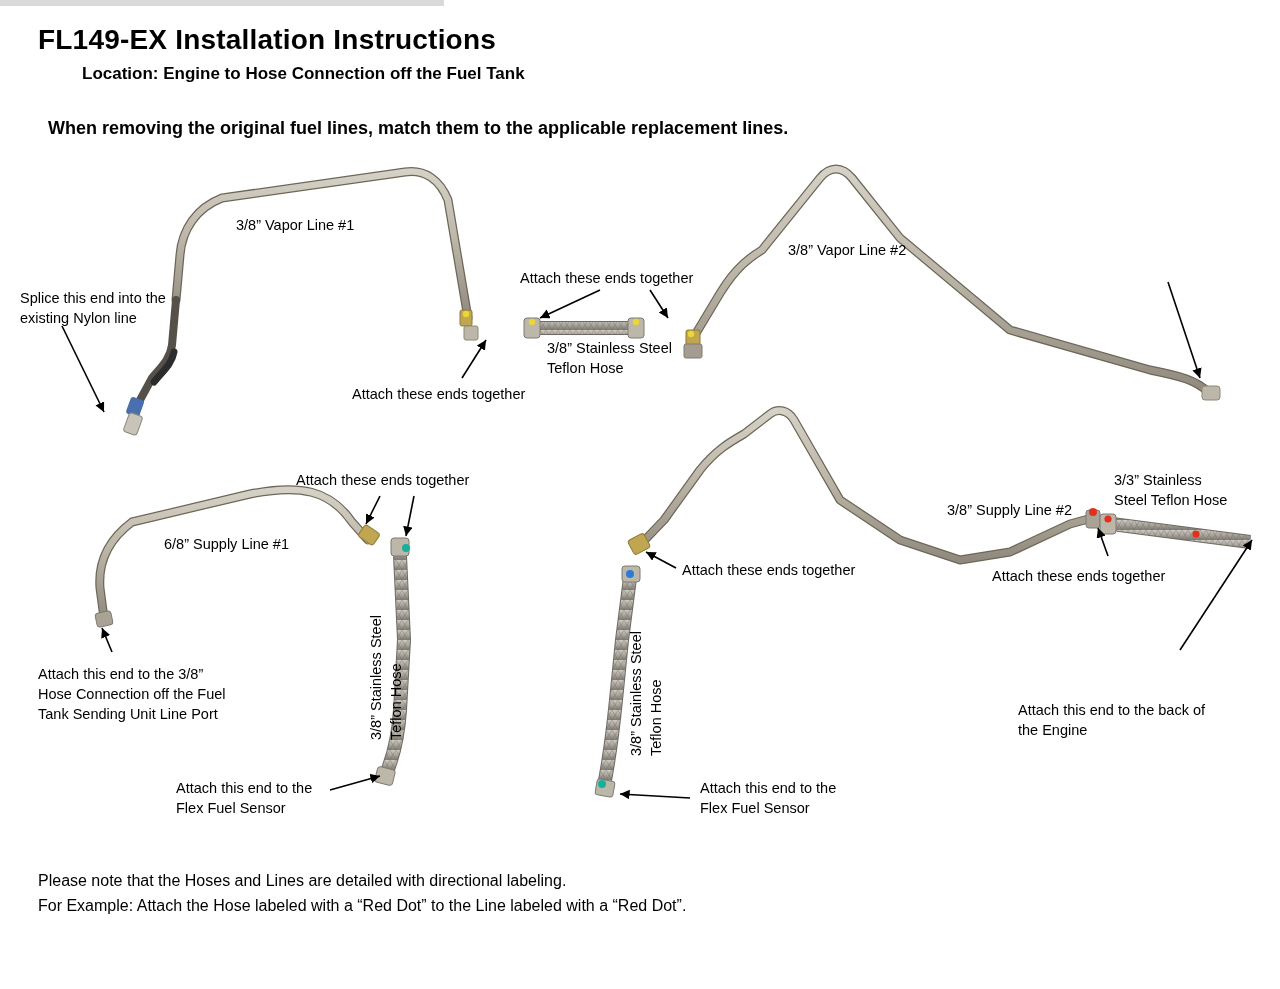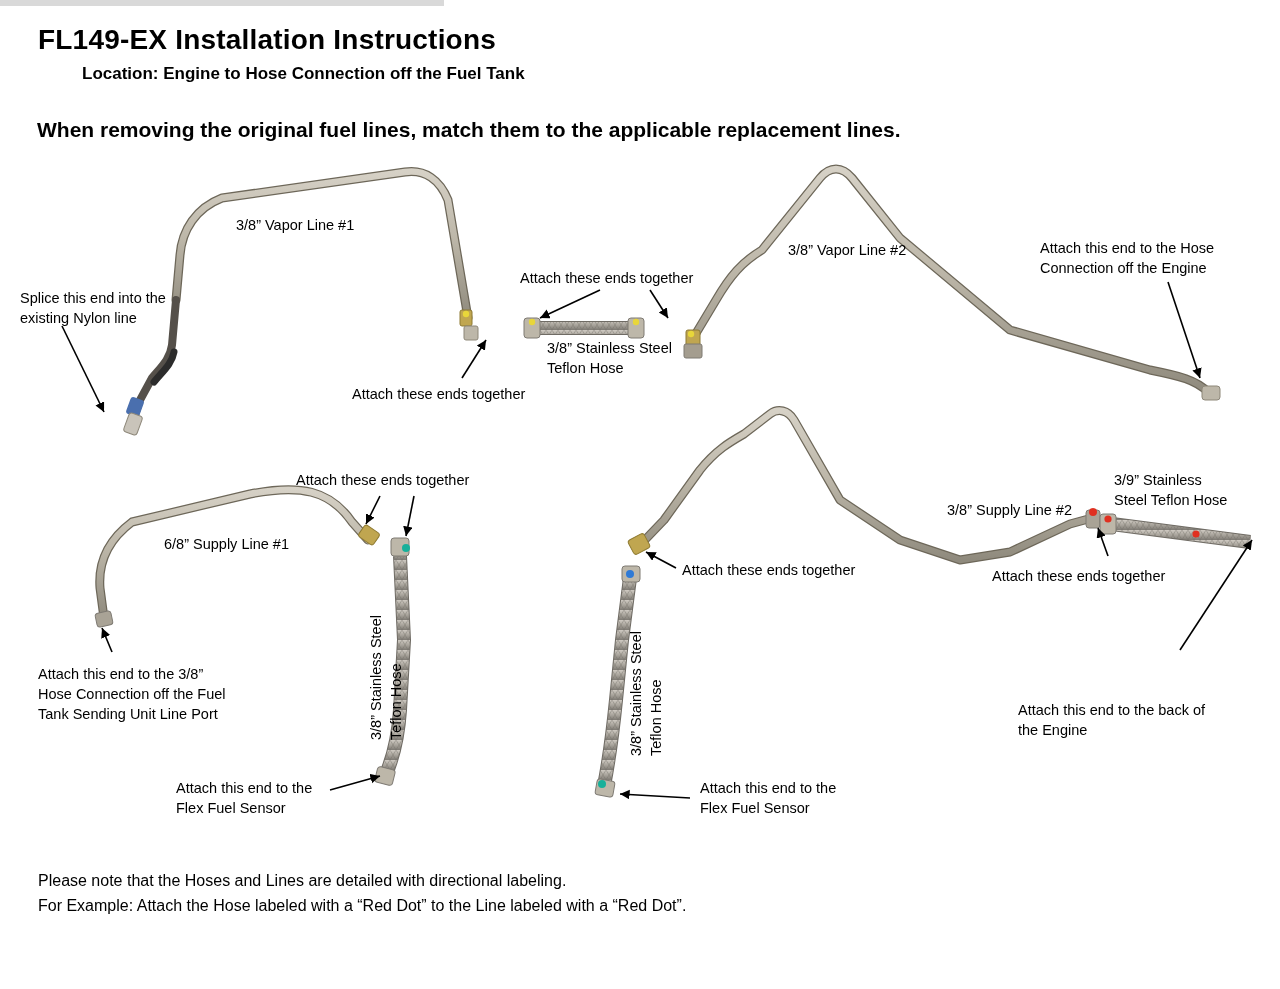--- a/index.html
+++ b/index.html
@@ -40,23 +40,23 @@
     position: absolute;
     left: 38px;
     top: 64px;
     font-size: 17px;
     font-weight: bold;
     white-space: nowrap;
     margin-left: 44px;
   }
   .instruction {
     position: absolute;
-    left: 37px;
+    left: 48px;
     top: 118px;
-    font-size: 21px;
+    font-size: 18px;
     font-weight: bold;
     white-space: nowrap;
   }
   .footer-line {
     position: absolute;
     left: 38px;
     font-size: 16px;
     white-space: nowrap;
   }
   .footer-1 { top: 872px; }
@@ -223,41 +223,39 @@
 
   <div class="label" style="left:236px; top:215px;">3/8” Vapor Line #1</div>
   <div class="label" style="left:788px; top:240px;">3/8” Vapor Line #2</div>
 
   <div class="label" style="left:20px; top:288px;">Splice this end into the
 existing Nylon line</div>
   <div class="label" style="left:520px; top:268px;">Attach these ends together</div>
   <div class="label" style="left:352px; top:384px;">Attach these ends together</div>
   <div class="label" style="left:547px; top:338px;">3/8” Stainless Steel
 Teflon Hose</div>
-  <div class="label" style="left:1040px; top:238px;">Attach this end to the Hose
-Connection off the Engine</div>
 
   <div class="label" style="left:164px; top:534px;">6/8” Supply Line #1</div>
   <div class="label" style="left:296px; top:470px;">Attach these ends together</div>
   <div class="label rot90" style="left:366px; top:740px;">3/8” Stainless Steel
 Teflon Hose</div>
   <div class="label" style="left:38px; top:664px;">Attach this end to the 3/8”
 Hose Connection off the Fuel
 Tank Sending Unit Line Port</div>
   <div class="label" style="left:176px; top:778px;">Attach this end to the
 Flex Fuel Sensor</div>
 
   <div class="label" style="left:904px; top:500px;margin-left:43px;">3/8” Supply Line #2</div>
   <div class="label" style="left:682px; top:560px;">Attach these ends together</div>
   <div class="label rot90" style="left:626px; top:756px;">3/8” Stainless Steel
 Teflon Hose</div>
   <div class="label" style="left:700px; top:778px;">Attach this end to the
 Flex Fuel Sensor</div>
 
-  <div class="label" style="left:1114px; top:470px;">3/9” Stainless
+  <div class="label" style="left:1114px; top:470px;">3/3” Stainless
 Steel Teflon Hose</div>
   <div class="label" style="left:992px; top:566px;">Attach these ends together</div>
   <div class="label" style="left:1018px; top:660px;margin-top:40px;">Attach this end to the back of
 the Engine</div>
 
   <div class="footer-line footer-2">For Example: Attach the Hose labeled with a “Red Dot” to the Line labeled with a “Red Dot”.</div>
   <div class="footer-line footer-1">Please note that the Hoses and Lines are detailed with directional labeling.</div>
 
 </div>
 

